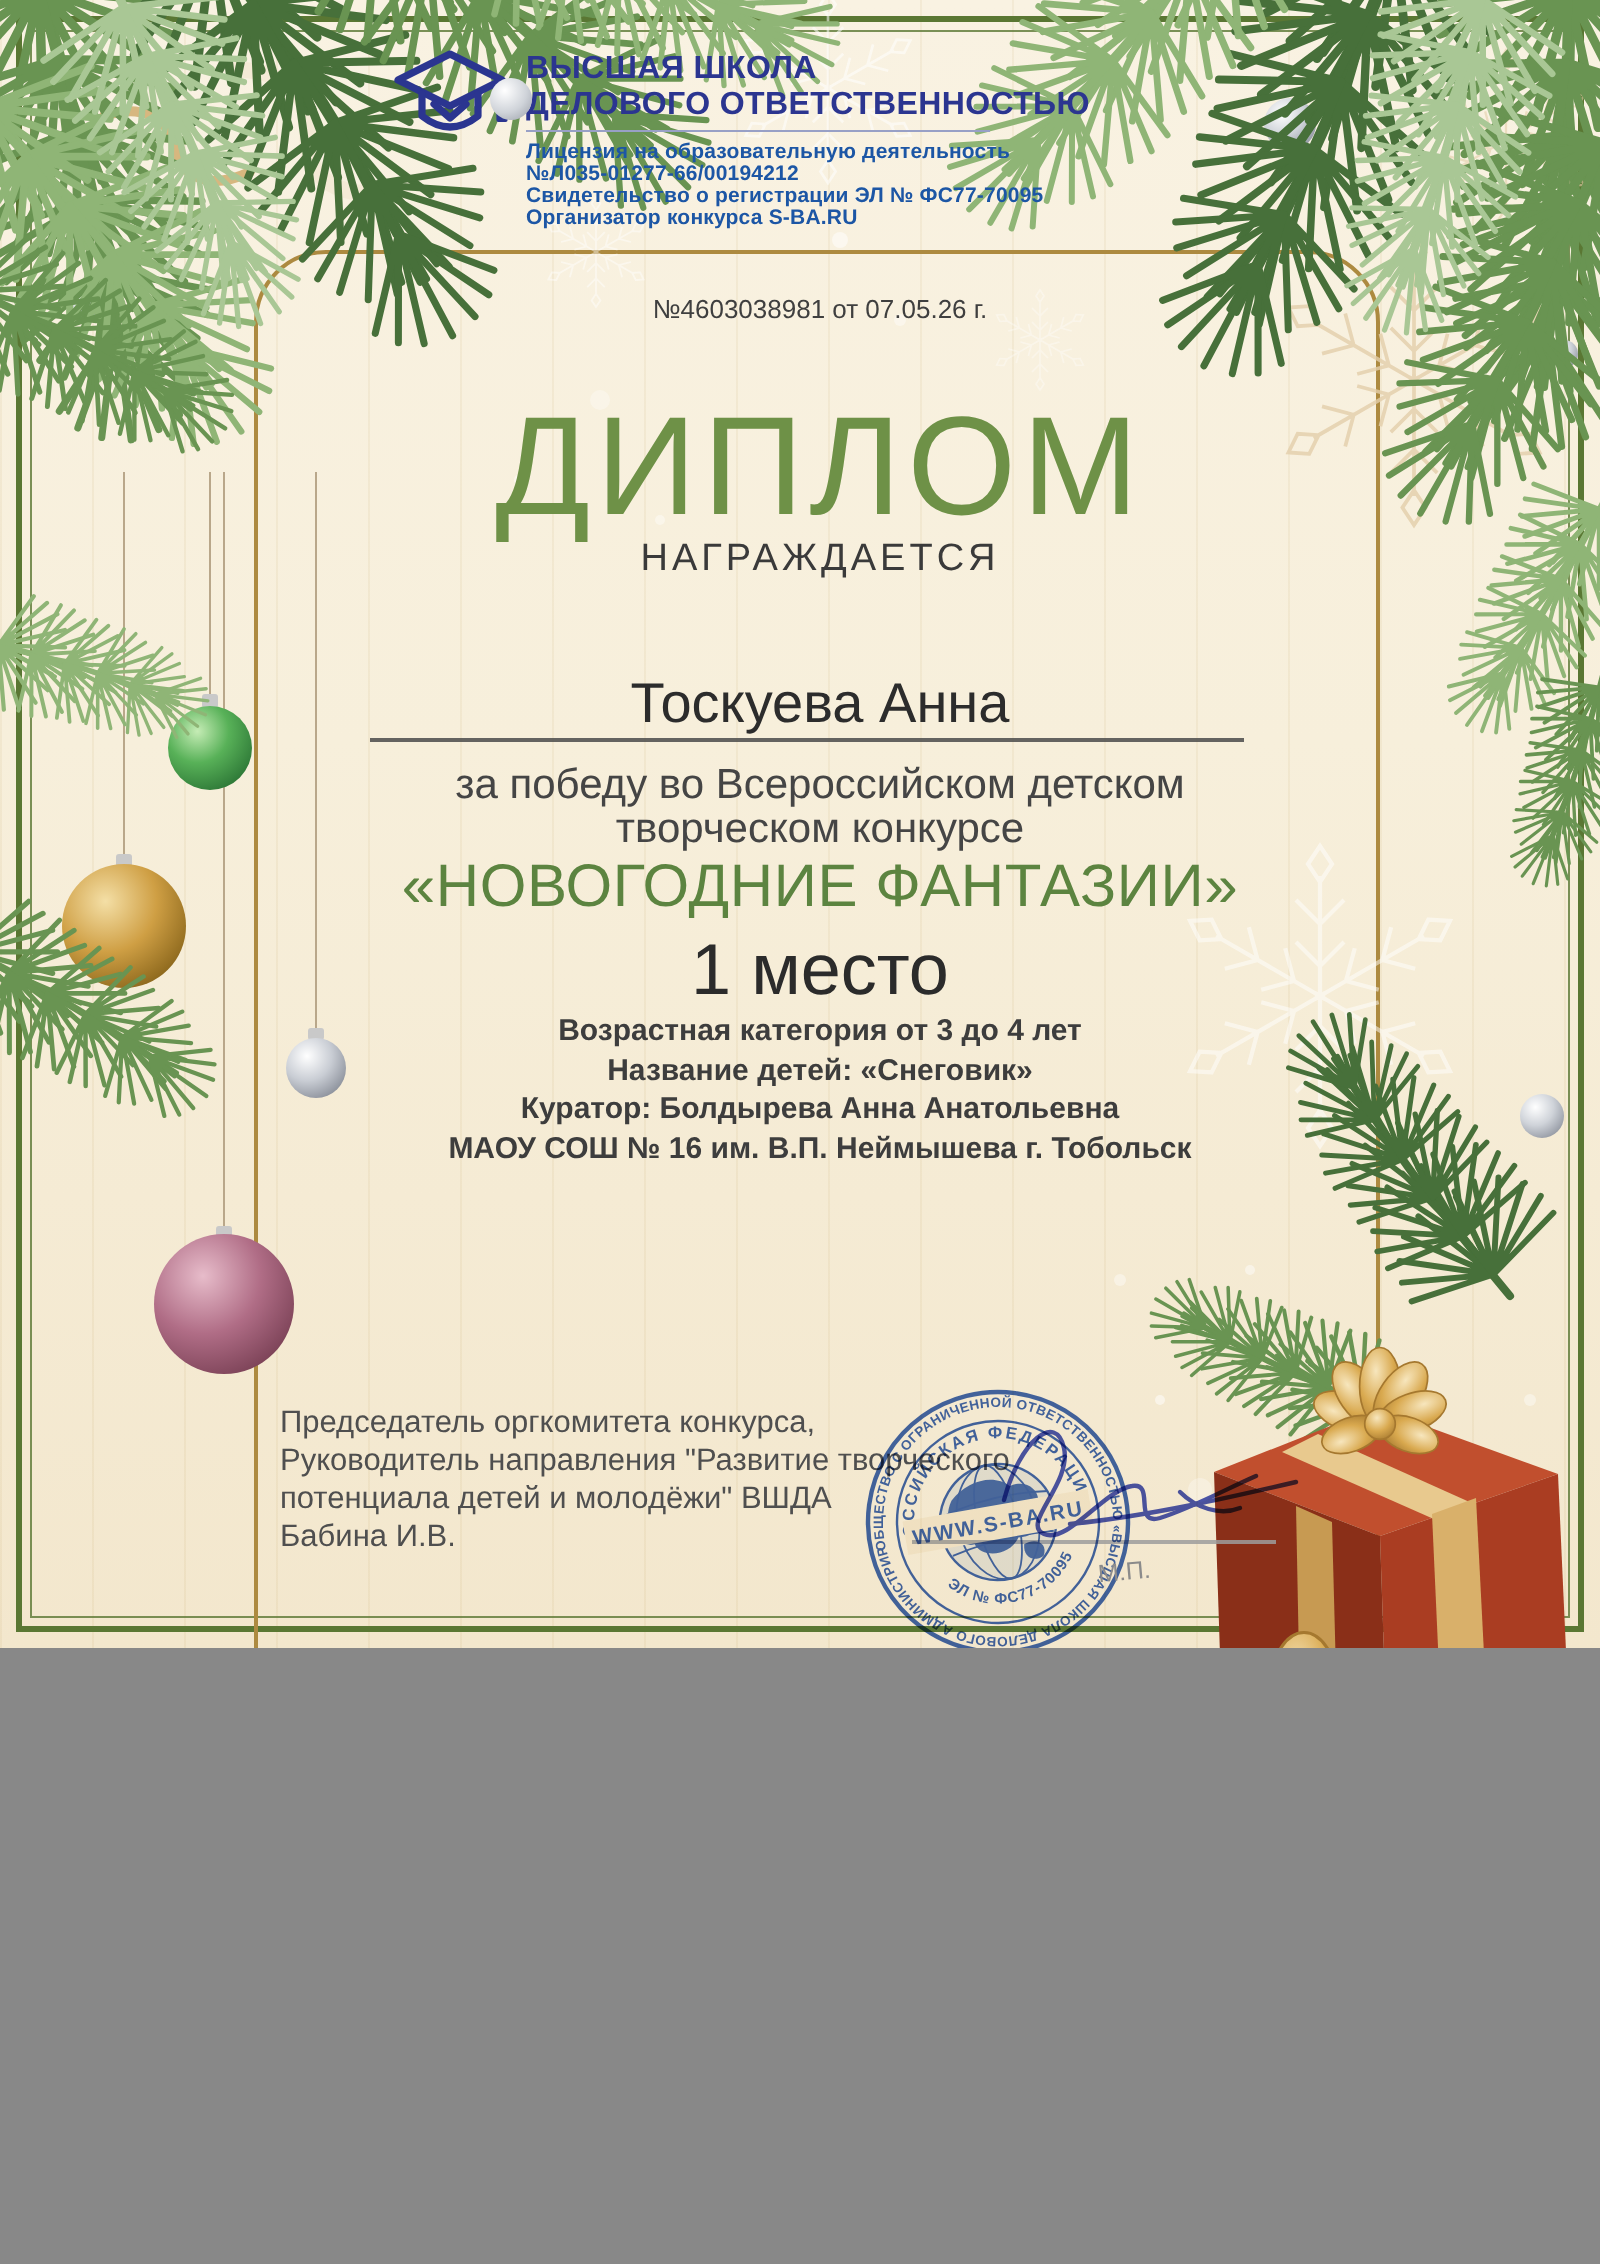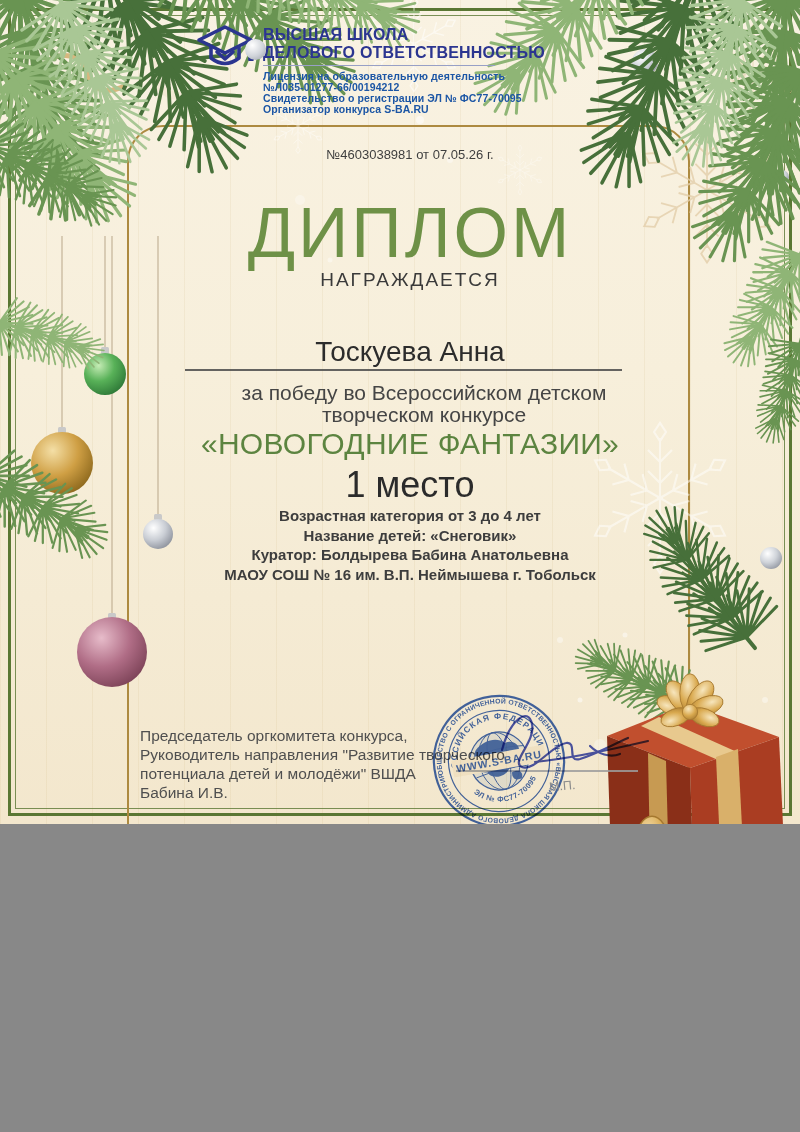--- a/index.html
+++ b/index.html
@@ -21,25 +21,25 @@
   .abs{position:absolute;}
   .center{left:130px;width:560px;text-align:center;}
   .org{color:#2b3590;font-weight:bold;font-size:16px;letter-spacing:.2px;}
   .lic{color:#1c56a5;font-weight:bold;font-size:10.5px;letter-spacing:.1px;}
   .divider{background:#98a0c6;height:1px;}
   .certnum{font-size:13px;color:#3f3f3f;}
   .title{font-size:70px;color:#6e9147;letter-spacing:3px;font-weight:500;}
   .awarded{font-size:19px;letter-spacing:2px;color:#3a3a3a;}
   .name{font-size:28px;color:#2c2c2c;}
   .nameline{background:#4a4a4a;height:1.5px;opacity:.85;}
-  .reason{font-size:21px;color:#454545;padding-left:14px;}
+  .reason{font-size:21px;color:#454545;}
   .contest{font-size:30px;font-weight:normal;color:#5c8440;letter-spacing:.3px;}
   .place{font-size:36px;color:#2b2b2b;font-weight:500;}
   .details{font-size:15px;font-weight:bold;color:#3d3d3d;line-height:19.5px;}
-  .sig{left:140px;top:726px;font-size:15.5px;line-height:19px;color:#4f4f4f;}
+  .sig{left:140px;top:702px;font-size:15.5px;line-height:19px;color:#4f4f4f;}
   .mp{left:549px;top:779px;font-size:12.5px;color:#8b8b8b;transform:rotate(-5deg);z-index:7;}
   .sigline{left:456px;top:770px;width:182px;height:1.5px;background:#9c9c9c;opacity:.85;z-index:6;}
   .stampbox{left:424px;top:686px;z-index:6;mix-blend-mode:multiply;opacity:.95;}
   .signaturebox{left:440px;top:650px;z-index:6;mix-blend-mode:multiply;}
   .pearl-logo{left:245px;top:39px;width:21px;height:21px;border-radius:50%;z-index:6;
     background:radial-gradient(circle at 35% 30%,#ffffff,#cfd3d9 55%,#979ca6 100%);}
 </style>
 </head>
 <body>
 
@@ -336,21 +336,21 @@
 
     <div class="abs center name" style="top:336px;">Тоскуева Анна</div>
     <div class="abs nameline" style="left:185px;top:369px;width:437px;"></div>
     <div class="abs center reason" style="top:381px;">за победу во Всероссийском детском</div>
     <div class="abs center reason" style="top:403px;">творческом конкурсе</div>
     <div class="abs center contest" style="top:427px;">«НОВОГОДНИЕ ФАНТАЗИИ»</div>
     <div class="abs center place" style="top:464px;">1 место</div>
 
     <div class="abs center details" style="top:506px;">Возрастная категория от 3 до 4 лет</div>
     <div class="abs center details" style="top:525.5px;">Название детей: «Снеговик»</div>
-    <div class="abs center details" style="top:545px;">Куратор: Болдырева Бабина Анатольевна</div>
+    <div class="abs center details" style="top:545px;">Куратор: Болдырева Анна Анатольевна</div>
     <div class="abs center details" style="top:564.5px;">МАОУ СОШ № 16 им. В.П. Неймышева г. Тобольск</div>
 
     <div class="abs sig">
       <div>Председатель оргкомитета конкурса,</div>
       <div>Руководитель направления "Развитие творческого</div>
       <div>потенциала детей и молодёжи" ВШДА</div>
       <div>Бабина И.В.</div>
     </div>
   </div>
 

